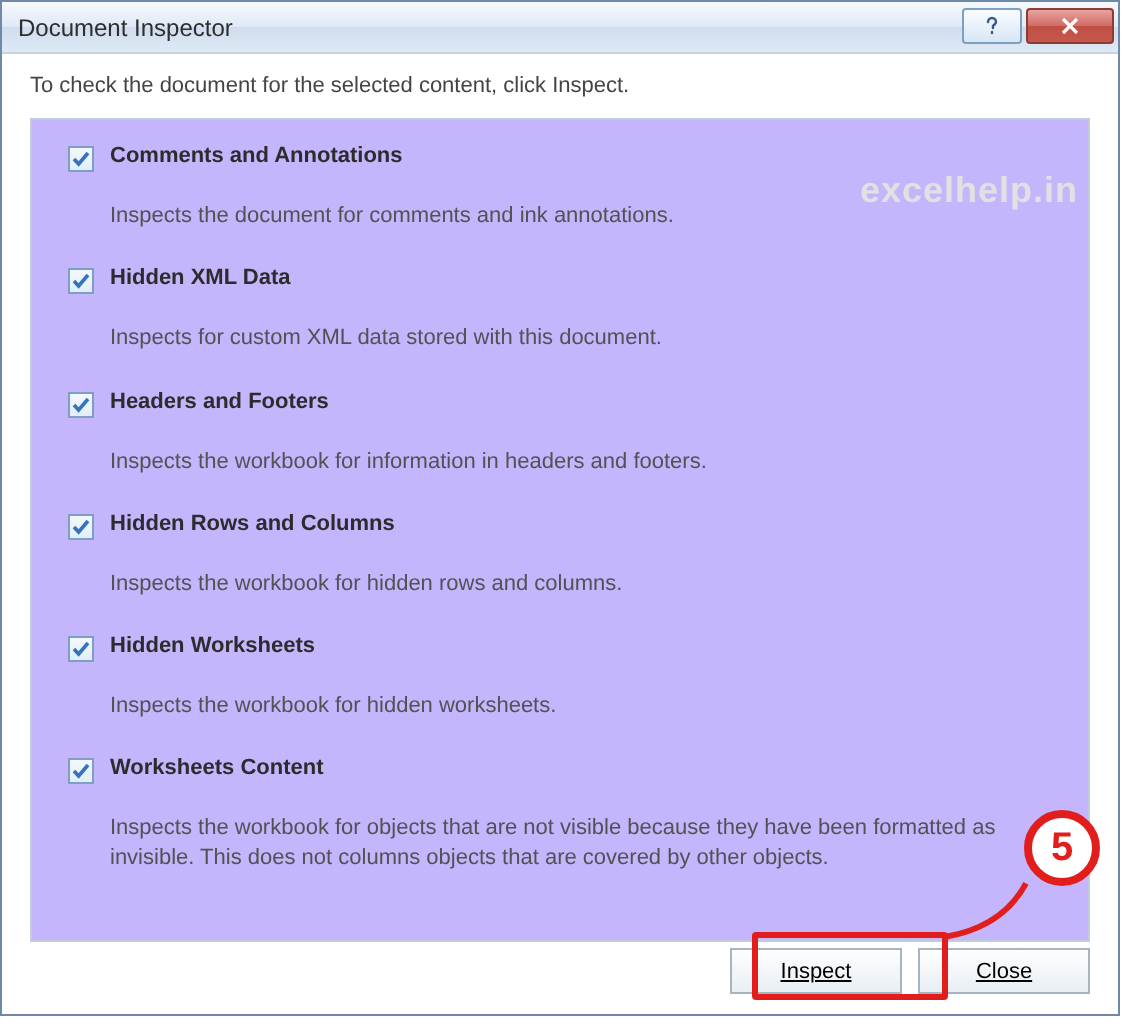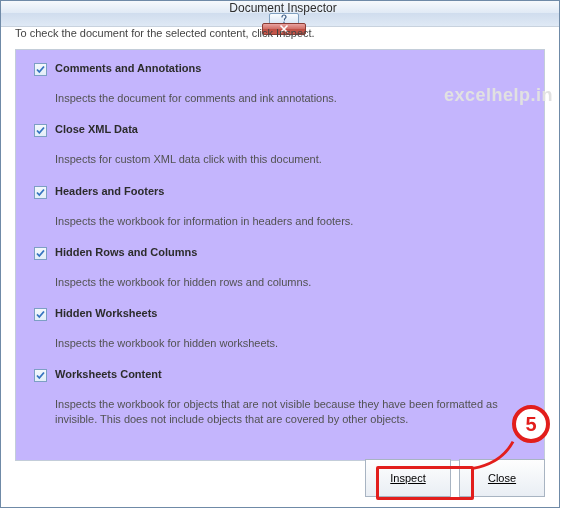--- a/index.html
+++ b/index.html
@@ -1,38 +1,38 @@
 <!DOCTYPE html>
 <html><head>
   <meta charset="utf-8">
   <style>
     * { margin: 0; padding: 0; box-sizing: border-box; }
     body { font-family: "Segoe UI", Tahoma, sans-serif; font-size: 11px; background: #fff; width: 564px; height: 512px; position: relative; overflow: hidden; }
     .dialog { width: 560px; height: 508px; border: 1px solid #6f8aa7; position: relative; }
-    .titlebar { height: 26px; background: linear-gradient(to bottom, #f6f9fc 0%, #dfe9f5 50%, #d0ddee 50%, #dfe9f5 100%); border-bottom: 1px solid #c8d2de; display: flex; align-items: center; padding: 0 2px 0 8px; flex-direction: column; }
+    .titlebar { height: 26px; background: linear-gradient(to bottom, #f6f9fc 0%, #dfe9f5 50%, #d0ddee 50%, #dfe9f5 100%); border-bottom: 1px solid #c8d2de; display: flex; align-items: center; padding: 0 2px 0 8px; }
     .titlebar .title { flex: 1; font-size: 12px; color: #2e2e2e; }
     .tbtn { width: 30px; height: 18px; margin-top: -2px; display: inline-flex; align-items: center; justify-content: center; border: 1px solid #7f9fbf; background: linear-gradient(to bottom, #f9fcff, #d8e6f5); border-radius: 2px; margin-left: 2px; cursor: pointer; }
     .tbtn.close { width: 44px; background: linear-gradient(to bottom, #e9a3a0, #cf6c64 50%, #c04f44 50%, #c5584c); border-color: #8b3c34; }
     .tbtn svg { display: block; }
-    .content { padding: 0 14px 0 14px; }
+    .content { padding: 10px 14px 0 14px; }
     .intro { color: #444; font-size: 11px; margin-bottom: 10px; }
     .panel { border: 1px solid #c3cdd9; height: 412px; padding: 12px 10px 0 18px; overflow: hidden; background: #c4b5fd; }
     .item { margin-bottom: 18px; }
     .item .row { display: flex; align-items: flex-start; }
     .chk { width: 13px; height: 13px; border: 1px solid #7d9fc4; background: linear-gradient(to bottom, #f3f8fc, #e3eef8); display: inline-flex; align-items: center; justify-content: center; margin-right: 8px; margin-top: 1px; }
     .item .lbl { font-weight: bold; font-size: 11px; color: #2c2c2c; }
     .item .desc { margin-left: 21px; margin-top: 15px; color: #525252; font-size: 11px; line-height: 1.3; max-width: 480px; }
     .buttons { position: absolute; bottom: 10px; right: 14px; display: flex; gap: 8px; }
-    .btn { width: 86px; height: 38px; border: 1px solid #a8b4c2; background: linear-gradient(to bottom, #fefefe, #e9eef4); font-size: 11px; display: inline-flex; align-items: center; justify-content: center; cursor: pointer; }
+    .btn { width: 86px; height: 23px; border: 1px solid #a8b4c2; background: linear-gradient(to bottom, #fefefe, #e9eef4); font-size: 11px; display: inline-flex; align-items: center; justify-content: center; cursor: pointer; }
     .btn .u { text-decoration: underline; }
     .callout { position: absolute; pointer-events: none; }
     .callout.box { border: 3px solid #e21e1c; width: 98px; height: 34px; border-radius: 2px; left: 375px; top: 465px; }
     .callout.circle { width: 38px; height: 38px; border: 4px solid #e21e1c; border-radius: 50%; background: #fff; left: 511px; top: 404px; display: flex; align-items: center; justify-content: center; color: #e21e1c; font-weight: bold; font-size: 20px; }
     .callout.line { left: 467px; top: 436px; width: 50px; height: 36px; }
-    .watermark { position: absolute; right: 6px; top: 84px; color: #e1e1e1; font-size: 18px; font-weight: 600; letter-spacing: 0.5px; pointer-events: none; }
+    .watermark { position: absolute; right: 20px; top: 84px; color: #e1e1e1; font-size: 18px; font-weight: 600; letter-spacing: 0.5px; pointer-events: none; }
   </style>
 </head>
 <body>
 
 <div class="dialog">
   <div class="titlebar">
     <span class="title">Document Inspector</span>
     <div class="tbtn">
       <svg width="10" height="10" viewBox="0 0 10 10">
           <path d="M3 3a2 2 0 0 1 4 0c0 1-1 1.3-1.5 2V6M5 8v0.5" stroke="#3a5a84" stroke-width="1.2" fill="none" stroke-linecap="round"></path>
@@ -62,23 +62,23 @@
       </div>
 
 
       <div class="item">
         <div class="row">
           <span class="chk">
               <svg width="11" height="11" viewBox="0 0 11 11">
                 <path d="M2 5.5 L4.3 8 L9 2.5" stroke="#3573c0" stroke-width="1.8" fill="none"></path>
               </svg>
             </span>
-          <span class="lbl">Close XML Data</span>
+          <span class="lbl">Hidden XML Data</span>
         </div>
-        <div class="desc">Inspects for custom XML data click with this document.</div>
+        <div class="desc">Inspects for custom XML data stored with this document.</div>
       </div>
 
       <div class="item">
         <div class="row">
           <span class="chk">
               <svg width="11" height="11" viewBox="0 0 11 11">
                 <path d="M2 5.5 L4.3 8 L9 2.5" stroke="#3573c0" stroke-width="1.8" fill="none"></path>
               </svg>
             </span>
           <span class="lbl">Headers and Footers</span>
@@ -112,21 +112,21 @@
 
       <div class="item">
         <div class="row">
           <span class="chk">
               <svg width="11" height="11" viewBox="0 0 11 11">
                 <path d="M2 5.5 L4.3 8 L9 2.5" stroke="#3573c0" stroke-width="1.8" fill="none"></path>
               </svg>
             </span>
           <span class="lbl">Worksheets Content</span>
         </div>
-        <div class="desc">Inspects the workbook for objects that are not visible because they have been formatted as invisible. This does not include objects that are covered by other objects.</div>
+        <div class="desc">Inspects the workbook for objects that are not visible because they have been formatted as invisible. This does not columns objects that are covered by other objects.</div>
       </div>
     </div>
   </div>
 
   <div class="buttons">
     <div class="btn">
         <span><span class="u">Inspect</span></span>
       </div>
     <div class="btn">
         <span><span class="u">Close</span></span>

